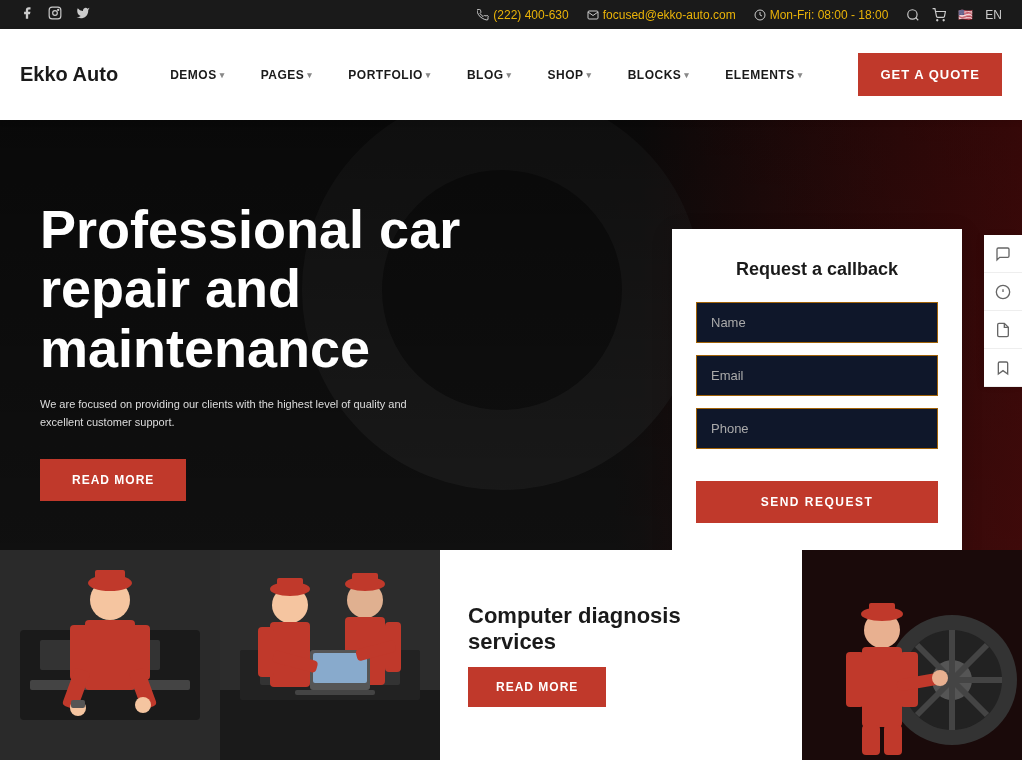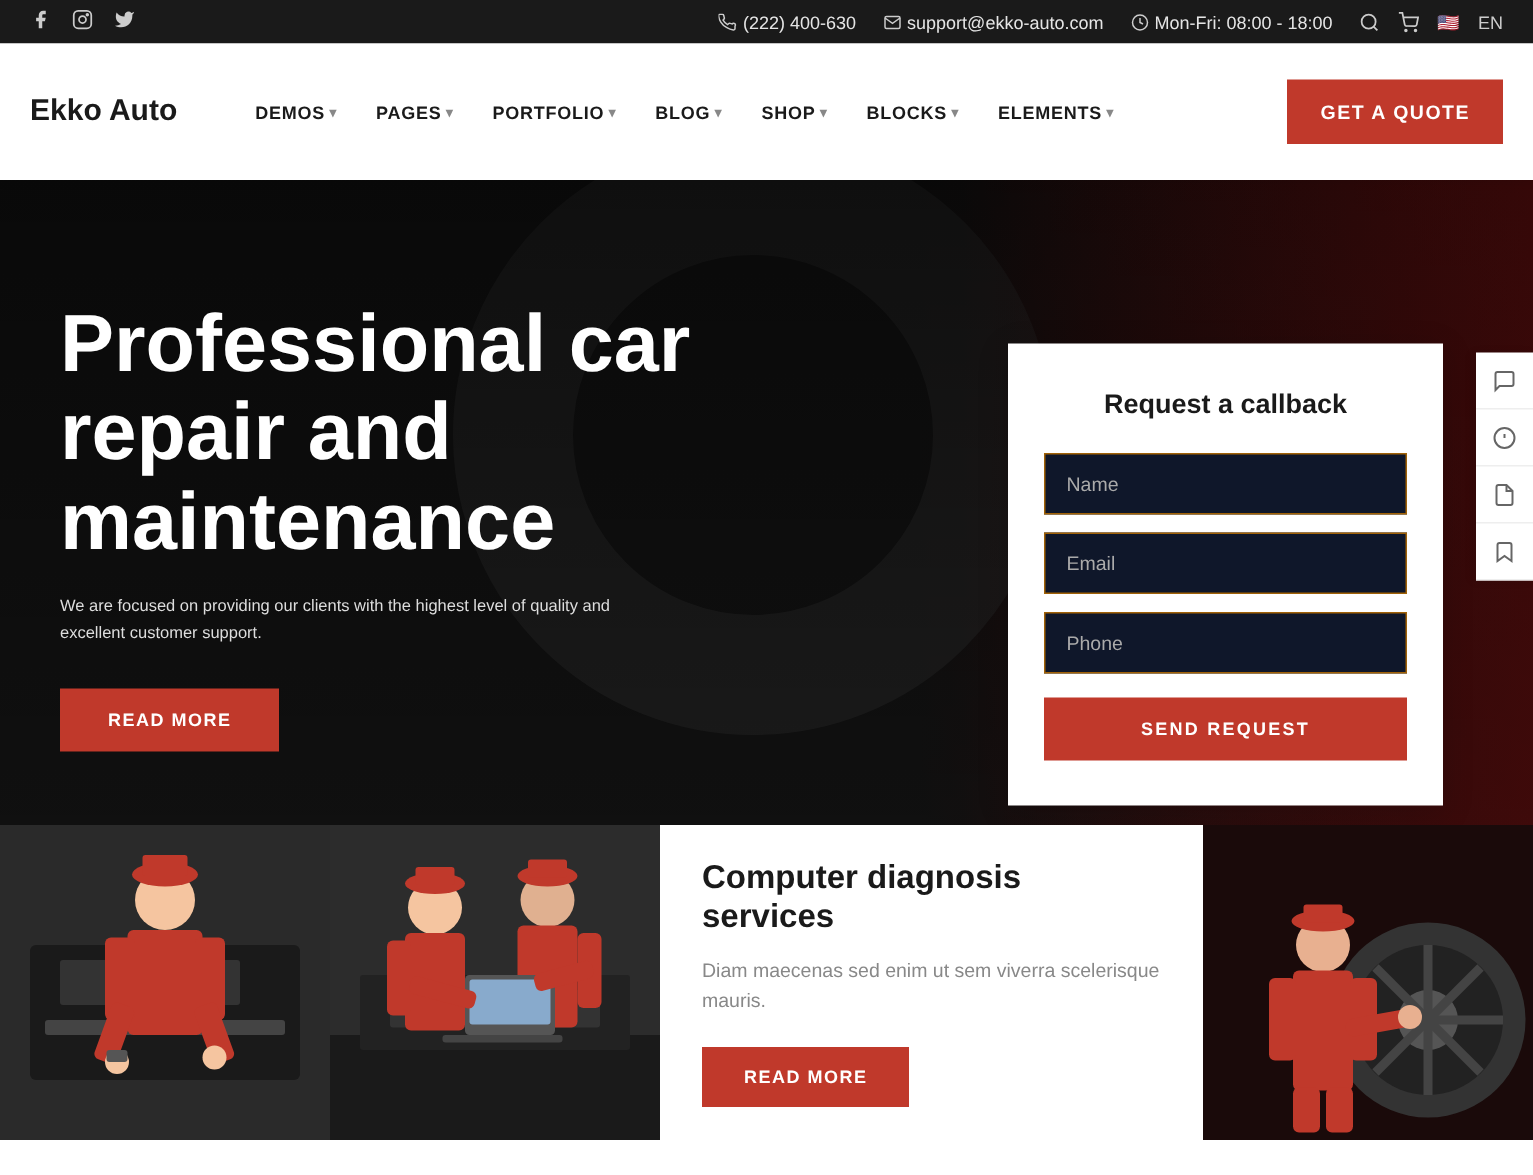--- a/index.html
+++ b/index.html
@@ -11,21 +11,21 @@
       color: #ccc;
       font-size: 12px;
       padding: 6px 20px;
       display: flex;
       align-items: center;
       justify-content: space-between;
     }
     .topbar-left { display: flex; gap: 14px; }
     .topbar-left a { color: #ccc; text-decoration: none; }
     .topbar-right { display: flex; align-items: center; gap: 18px; font-size: 12px; }
-    .topbar-right span { color: #e5e5e5; display: flex; align-items: center; gap: 4px; }
+    .topbar-right span { color: #eab308; display: flex; align-items: center; gap: 4px; }
     .topbar-icons { display: flex; gap: 12px; align-items: center; }
     .topbar-icons span { color: #ccc; cursor: pointer; }
 
     
     .navbar {
       background: #fff;
       padding: 0 20px;
       display: flex;
       align-items: center;
       height: 91px;
@@ -36,21 +36,21 @@
     .logo {
       font-size: 20px;
       font-weight: 700;
       color: #1a1a1a;
       margin-right: 40px;
       white-space: nowrap;
     }
     .nav-links {
       display: flex;
       align-items: center;
-      gap: 2px;
+      gap: 12px;
       flex: 1;
     }
     .nav-links a {
       font-size: 12px;
       font-weight: 600;
       color: #1a1a1a;
       text-decoration: none;
       padding: 0 12px;
       text-transform: uppercase;
       letter-spacing: 0.5px;
@@ -166,21 +166,21 @@
       width: 100%;
       background: #c0392b;
       color: #fff;
       font-size: 12px;
       font-weight: 700;
       text-transform: uppercase;
       letter-spacing: 1.5px;
       padding: 14px;
       border: none;
       cursor: pointer;
-      margin-top: 4px;
+      margin-top: 20px;
     }
 
     
     .sidebar-icons {
       position: absolute;
       right: 0;
       top: 115px;
       width: 38px;
       background: #fff;
       z-index: 25;
@@ -307,21 +307,21 @@
       <svg width="12" height="12" viewBox="0 0 24 24" fill="none" stroke="#ccc" stroke-width="2">
           <path d="M22 16.92v3a2 2 0 01-2.18 2 19.79 19.79 0 01-8.63-3.07A19.5 19.5 0 013.07 11.5a19.79 19.79 0 01-3.07-8.67A2 2 0 012 .84h3a2 2 0 012 1.72c.127.96.361 1.903.7 2.81a2 2 0 01-.45 2.11L6.09 8.91a16 16 0 006 6l1.27-1.27a2 2 0 012.11-.45c.907.339 1.85.573 2.81.7A2 2 0 0122 16.92z"></path>
         </svg>
       <span>(222) 400-630</span>
     </span>
     <span>
       <svg width="12" height="12" viewBox="0 0 24 24" fill="none" stroke="#ccc" stroke-width="2">
           <path d="M4 4h16c1.1 0 2 .9 2 2v12c0 1.1-.9 2-2 2H4c-1.1 0-2-.9-2-2V6c0-1.1.9-2 2-2z"></path>
           <polyline points="22,6 12,13 2,6"></polyline>
         </svg>
-      <span>support@ekko-auto.com</span>
+      <span>focused@ekko-auto.com</span>
     </span>
     <span>
       <svg width="12" height="12" viewBox="0 0 24 24" fill="none" stroke="#ccc" stroke-width="2">
           <circle cx="12" cy="12" r="10"></circle>
           <polyline points="12,6 12,12 16,14"></polyline>
         </svg>
       <span>Mon-Fri: 08:00 - 18:00</span>
     </span>
     <div class="topbar-icons">
       <span>
@@ -468,21 +468,20 @@
         <rect x="75" y="140" width="80" height="5" rx="2" fill="#444"></rect>
 
         <rect x="55" y="100" width="45" height="12" rx="4" fill="#c0392b" transform="rotate(15, 55, 100)"></rect>
         <rect x="135" y="100" width="40" height="12" rx="4" fill="#c0392b" transform="rotate(-15, 135, 100)"></rect>
       </svg>
     </div>
   </div>
 
   <div class="card-text" style="min-width:250px;">
     <h2 class="card-service-title">Computer diagnosis services</h2>
-    <p class="card-service-desc">Diam maecenas sed enim ut sem viverra scelerisque mauris.</p>
     <button class="btn-readmore2">READ MORE</button>
   </div>
 
   <div class="card-img">
     <div class="mech3-bg">
       <svg width="220" height="210" viewBox="0 0 220 210" xmlns="http://www.w3.org/2000/svg">
 
         <rect x="0" y="0" width="220" height="210" fill="#1a0a0a"></rect>
 
         <circle cx="150" cy="130" r="65" fill="#333"></circle>

